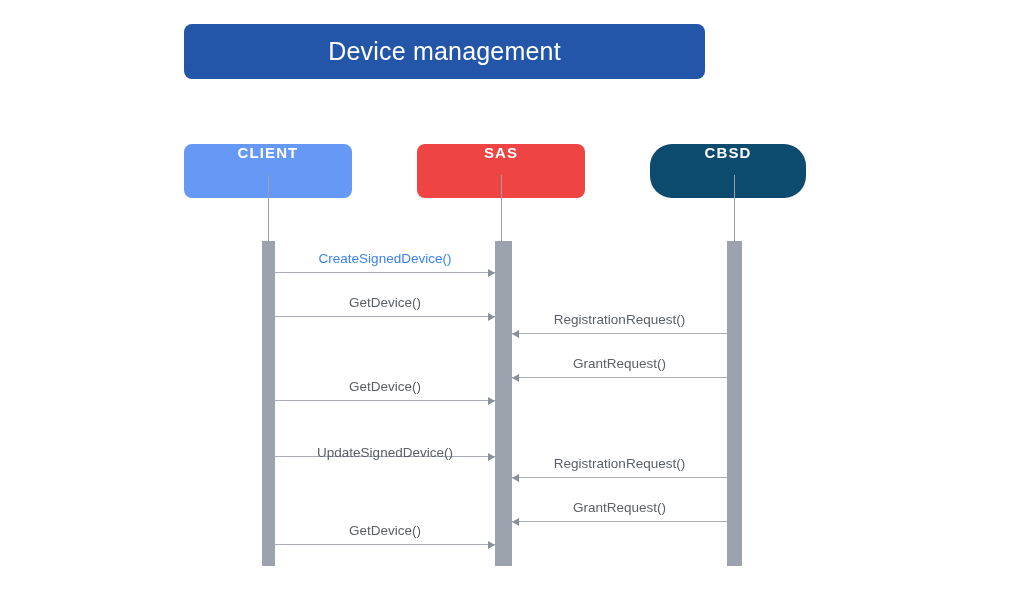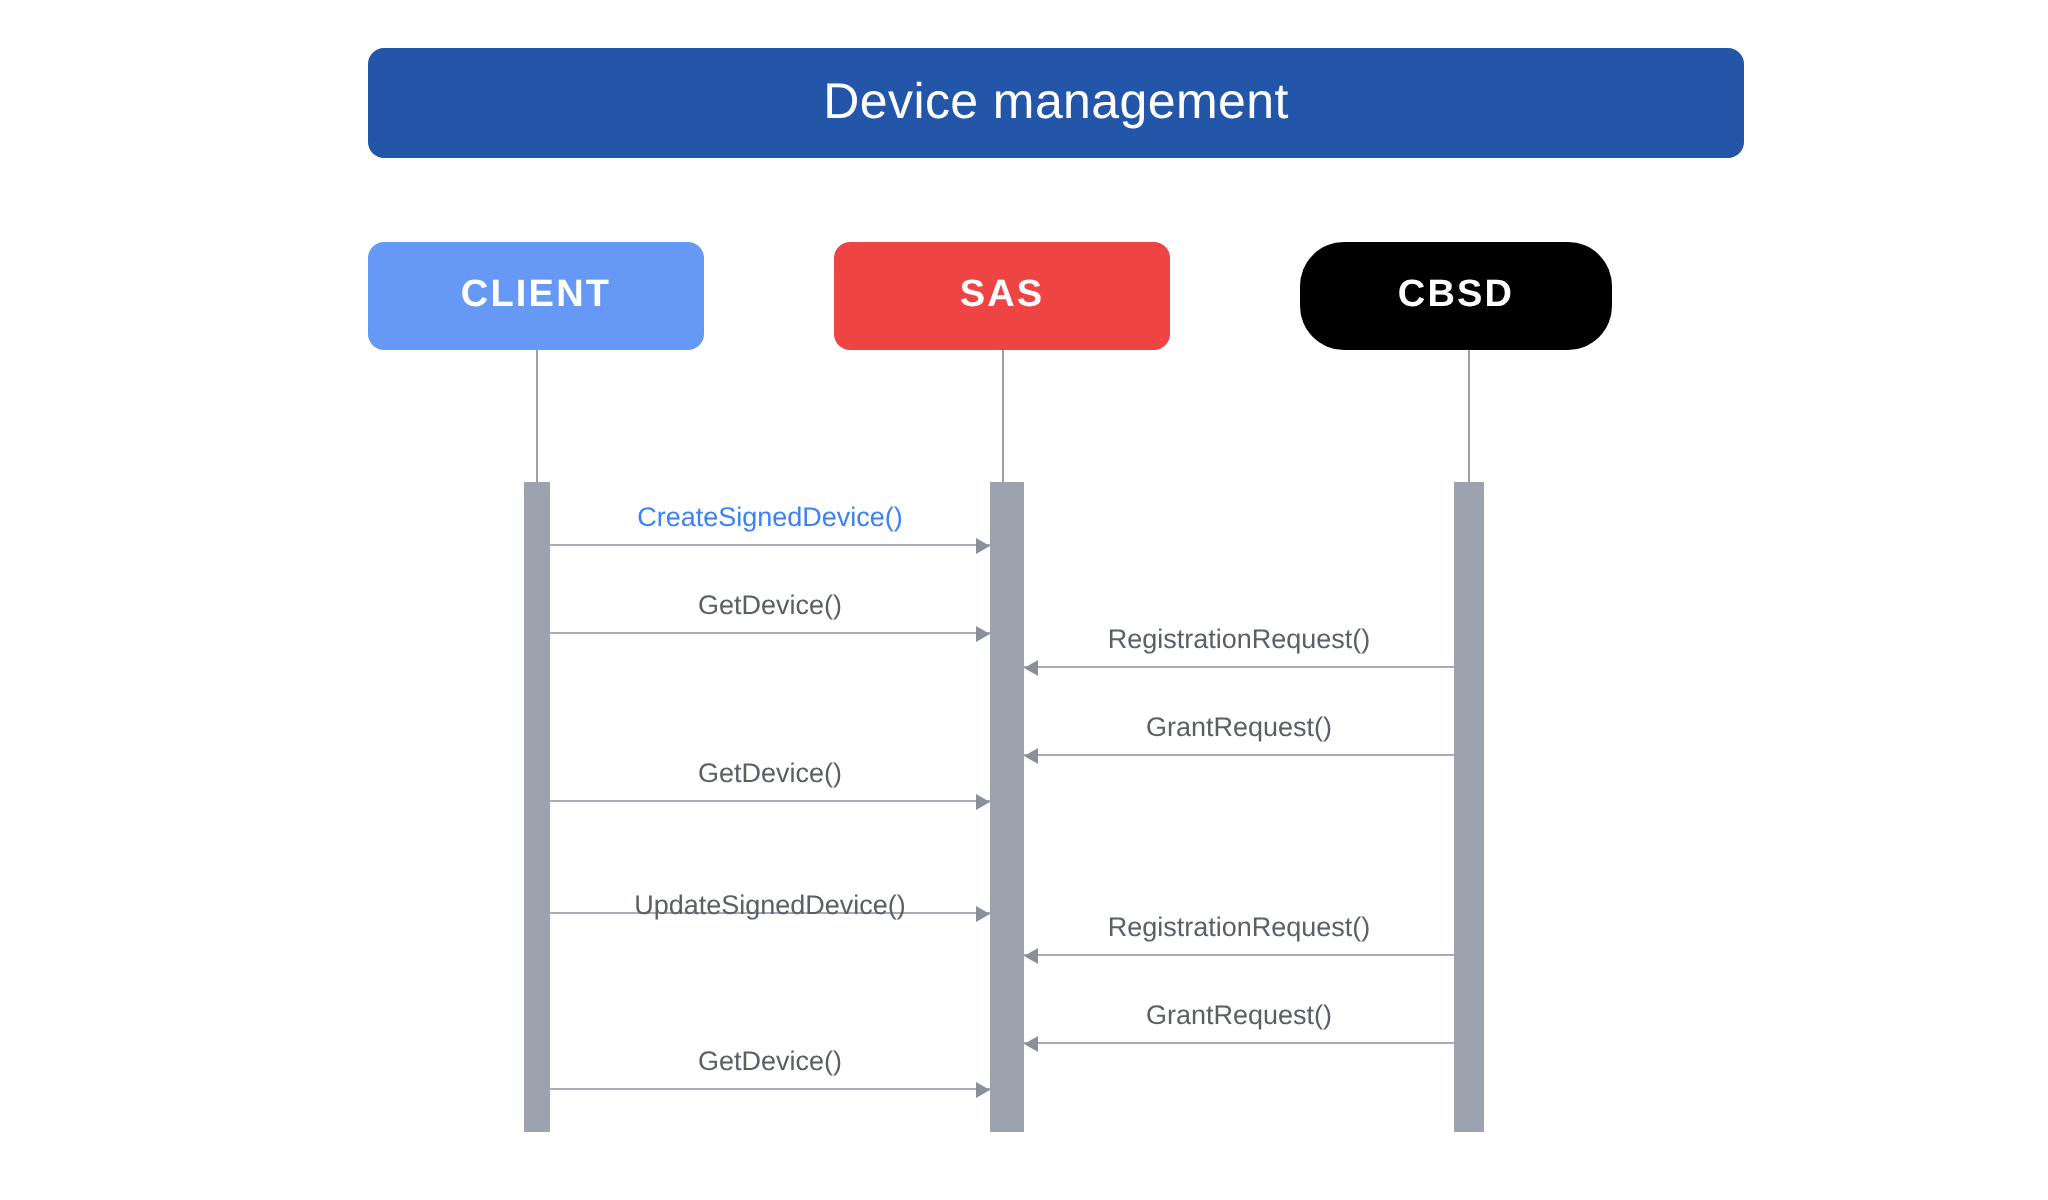--- a/index.html
+++ b/index.html
@@ -8,38 +8,39 @@
     background:#ffffff;
     font-family:"Liberation Sans", sans-serif;
     overflow:hidden;
   }
   #canvas{position:relative;width:1024px;height:600px;}
 
   
   .title-banner{
     position:absolute;
     left:184px;top:24px;
-    width:688px;height:55px;
+    width:521px;height:55px;
     border-radius:8px;
     display:flex;align-items:center;justify-content:center;
     color:#ffffff;
     font-size:25px;
     letter-spacing:.2px;
   }
 
   
   .participant{
     position:absolute;
     height:54px;
     border-radius:8px;
-    display:flex;align-items:center;justify-content:center;
+    display:flex;justify-content:center;
     color:#ffffff;
-    font-size:19px;
+    font-size:15px;
     font-weight:bold;
     letter-spacing:1.1px;
+    margin-top:23px;
   }
 
   
   .lifeline{
     position:absolute;
     width:1px;
     background:#9aa0a6;
   }
 
   
@@ -81,21 +82,21 @@
     <span>Device management</span>
   </div>
 
   <div id="participants-layer">
       <div class="participant" style="left: 184px; top: 121px; width: 168px; height: 54px; background: rgb(102, 153, 245);">
         <span>CLIENT</span>
       </div>
       <div class="participant" style="left: 417px; top: 121px; width: 168px; height: 54px; background: #ef4444;">
         <span>SAS</span>
       </div>
-      <div class="participant" style="left: 650px; top: 121px; width: 156px; height: 54px; background: #000000; border-radius: 22px;">
+      <div class="participant" style="left: 650px; top: 121px; width: 156px; height: 54px; background: #0c4a6e; border-radius: 22px;">
         <span>CBSD</span>
       </div>
     </div>
   <div id="lifelines-layer">
       <div class="lifeline" style="left: 268px; top: 175px; height: 391px;"></div>
       <div class="lifeline" style="left: 501px; top: 175px; height: 391px;"></div>
       <div class="lifeline" style="left: 734px; top: 175px; height: 391px;"></div>
     </div>
   <div id="activations-layer">
       <div class="activation" style="left: 262px; top: 241px; width: 13px; height: 325px; background: rgb(156, 163, 175);"></div>

